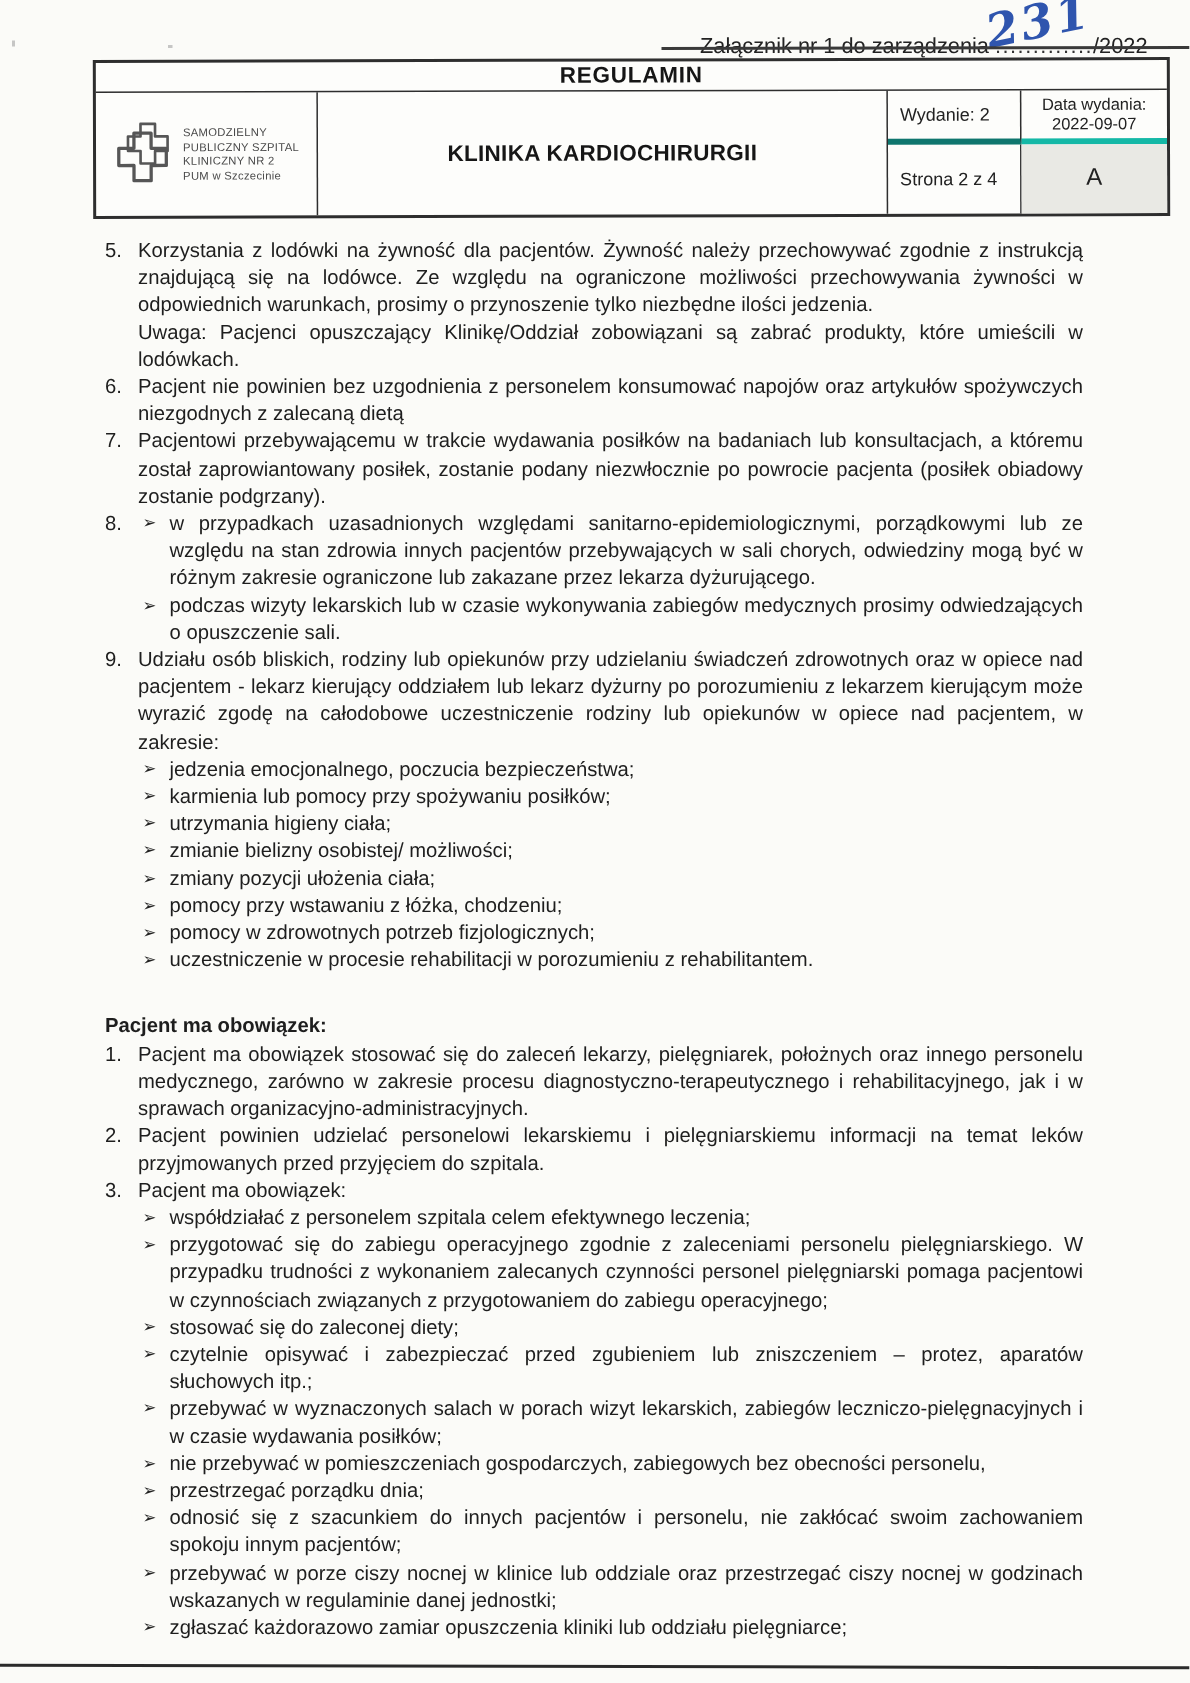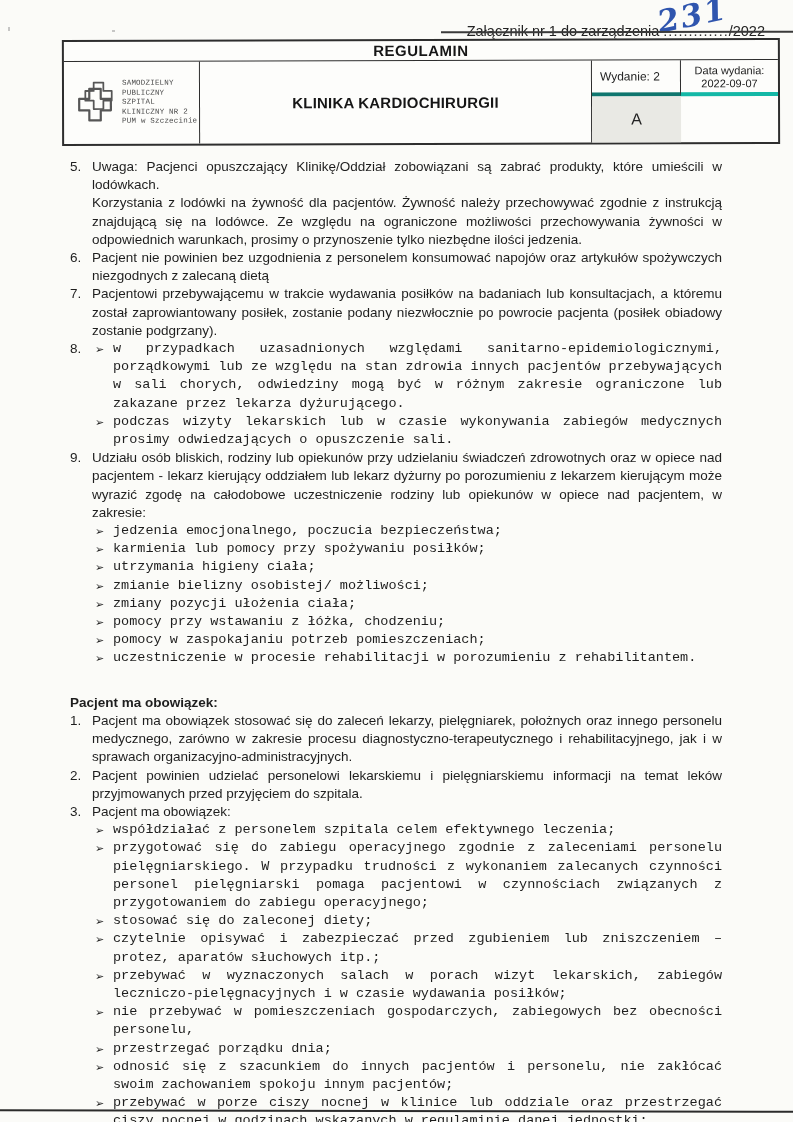--- a/index.html
+++ b/index.html
@@ -35,22 +35,22 @@
     border:2px solid #2e2e2e;background:#fdfdfb;
     transform:rotate(-0.15deg);
   }
   .row-title{
     height:19px;line-height:19px;text-align:center;
     font-weight:bold;font-size:15px;letter-spacing:.5px;
     border-bottom:1px solid #2e2e2e;color:#161616;
   }
   .row-main{display:flex;height:82px;}
   .cell-logo{
-    width:136px;border-right:1px solid #2e2e2e;
-    display:flex;align-items:center;padding-left:9px;gap:5px;box-sizing:border-box;font-family:Liberation Mono, monospace;
+    width:148px;border-right:1px solid #2e2e2e;
+    display:flex;align-items:center;padding-left:9px;gap:5px;box-sizing:border-box;
   }
   .logo-text{font-size:7.5px;line-height:9.5px;color:#4a4a4a;letter-spacing:.2px;}
   .cell-clinic{
     flex:1;border-right:1px solid #2e2e2e;
     display:flex;align-items:center;justify-content:center;
     font-weight:bold;font-size:15px;color:#161616;letter-spacing:.2px;
   }
   .cell-meta{width:186px;display:grid;grid-template-columns:89px 1fr;grid-template-rows:36px 1fr;}
   .meta-cell{box-sizing:border-box;font-size:12px;color:#222;}
   .meta-wydanie{border-right:1px solid #2e2e2e;border-bottom:4px solid #0f766e;display:flex;align-items:center;padding-left:8px;}
@@ -61,21 +61,21 @@
   .doc-body{
     position:absolute;left:70px;top:158px;width:652px;
     font-size:13.5px;line-height:18.2px;text-align:justify;color:#1e1e1e;
   }
   .num-item{display:flex;}
   .num{flex:none;width:22px;}
   .num-content{flex:1;min-width:0;}
   .para{text-align:justify;}
   .bullet{display:flex;}
   .b-marker{flex:none;width:21px;padding-left:3px;box-sizing:border-box;font-size:11px;color:#222;}
-  .b-text{flex:1;min-width:0;text-align:justify;font-family:Liberation Mono, monospace;}
+  .b-text{flex:1;min-width:0;text-align:justify;}
   .section-heading{font-weight:bold;margin-top:26px;}
   
   .footer-line{
     position:absolute;left:0;right:0;top:1110px;height:2px;background:#2b2b2b;
     transform:rotate(0.12deg);
   }
   svg{display:block;}
 </style>
 </head>
 <body>
@@ -105,32 +105,33 @@
         <div>PUM w Szczecinie</div>
       </div>
     </div>
     <div class="cell-clinic">KLINIKA KARDIOCHIRURGII</div>
     <div class="cell-meta">
       <div class="meta-cell meta-wydanie">Wydanie: 2</div>
       <div class="meta-cell meta-data">
         <div>Data wydania:</div>
         <div>2022-09-07</div>
       </div>
+      <div class="meta-cell meta-strona">Strona 2 z 4</div>
       <div class="meta-cell meta-a" style="background: rgb(233, 233, 228);">A</div>
     </div>
   </div>
 </div>
 
 <div class="doc-body">
     <div class="num-list">
       <div class="num-item">
         <span class="num">5.</span>
         <div class="num-content">
+          <div class="para">Korzystania z lodówki na żywność dla pacjentów. Żywność należy przechowywać zgodnie z instrukcją znajdującą się na lodówce. Ze względu na ograniczone możliwości przechowywania żywności w odpowiednich warunkach, prosimy o przynoszenie tylko niezbędne ilości jedzenia.</div>
           <div class="para">Uwaga: Pacjenci opuszczający Klinikę/Oddział zobowiązani są zabrać produkty, które umieścili w lodówkach.</div>
-          <div class="para">Korzystania z lodówki na żywność dla pacjentów. Żywność należy przechowywać zgodnie z instrukcją znajdującą się na lodówce. Ze względu na ograniczone możliwości przechowywania żywności w odpowiednich warunkach, prosimy o przynoszenie tylko niezbędne ilości jedzenia.</div>
         </div>
       </div>
       <div class="num-item">
         <span class="num">6.</span>
         <div class="num-content">
           <div class="para">Pacjent nie powinien bez uzgodnienia z personelem konsumować napojów oraz artykułów spożywczych niezgodnych z zalecaną dietą</div>
         </div>
       </div>
       <div class="num-item">
         <span class="num">7.</span>
@@ -174,21 +175,21 @@
           <div class="bullet">
             <span class="b-marker">➢</span>
             <span class="b-text">zmiany pozycji ułożenia ciała;</span>
           </div>
           <div class="bullet">
             <span class="b-marker">➢</span>
             <span class="b-text">pomocy przy wstawaniu z łóżka, chodzeniu;</span>
           </div>
           <div class="bullet">
             <span class="b-marker">➢</span>
-            <span class="b-text">pomocy w zaspokajaniu potrzeb pomieszczeniach;</span>
+            <span class="b-text">pomocy w zdrowotnych potrzeb fizjologicznych;</span>
           </div>
           <div class="bullet">
             <span class="b-marker">➢</span>
             <span class="b-text">uczestniczenie w procesie rehabilitacji w porozumieniu z rehabilitantem.</span>
           </div>
         </div>
       </div>
     </div>
     <div class="section-heading">Pacjent ma obowiązek:</div>
     <div class="num-list">

